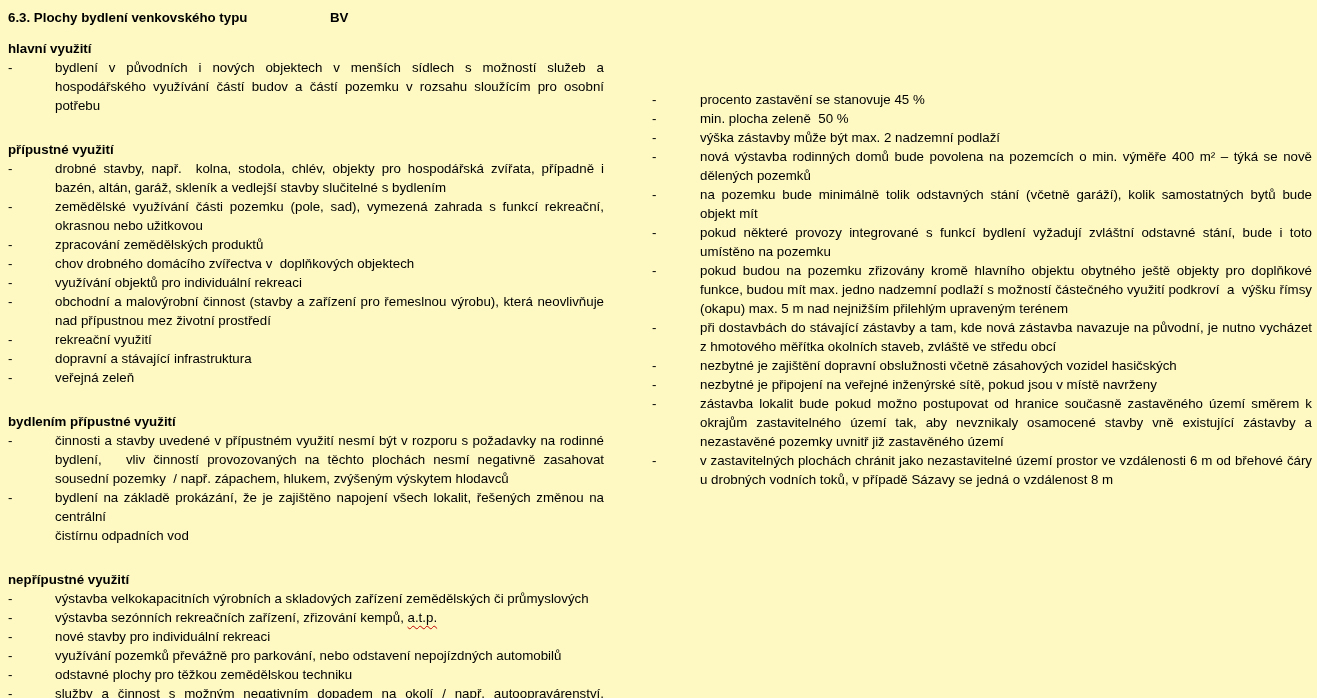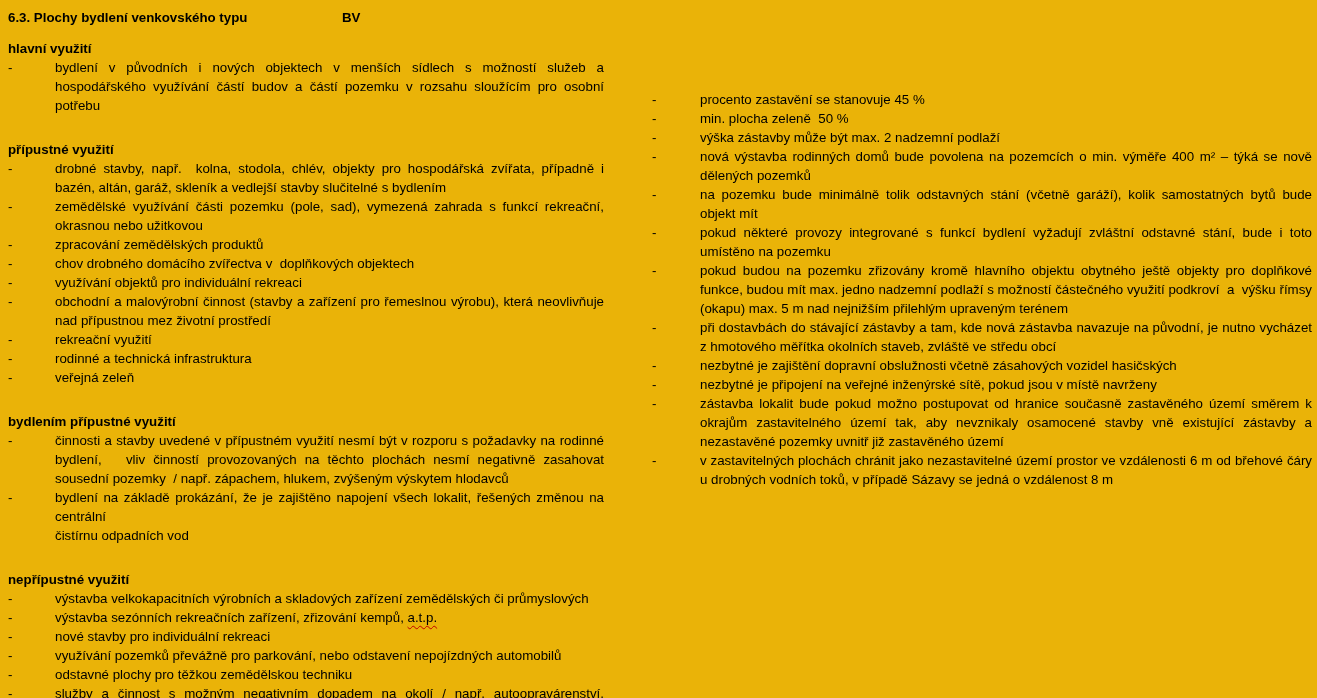--- a/index.html
+++ b/index.html
@@ -11,39 +11,39 @@
     width: 1317px;
     height: 698px;
     overflow: hidden;
     font-family: "Liberation Sans", "DejaVu Sans", sans-serif;
     color: #000000;
   }
   .page {
     position: relative;
     width: 1317px;
     height: 698px;
-    background: #eab308;
+    background: #fef9c3;
   }
   .col {
     position: absolute;
     font-size: 13.3px;
     line-height: 19px;
   }
   .col.left  { left: 8px;   top: 8px;  width: 596px; }
   .col.right { left: 652px; top: 90px; width: 660px; }
 
   .doc-title {
     position: relative;
     font-weight: bold;
     margin-bottom: 11px;
     white-space: nowrap;
   }
   .doc-title .t-code {
     position: absolute;
-    left: 334px;
+    left: 322px;
     top: 0;
   }
 
   .section { margin-top: 25px; }
   .section:first-child { margin-top: 12px; }
   .col.right .section { margin-top: 0; }
 
   .heading { font-weight: bold; }
 
   .item {
@@ -109,21 +109,21 @@
           <div class="item">
             <span class="dash">-</span>
             <span class="item-text">obchodní a malovýrobní činnost (stavby a zařízení pro řemeslnou výrobu), která neovlivňuje nad přípustnou mez životní prostředí</span>
           </div>
           <div class="item">
             <span class="dash">-</span>
             <span class="item-text">rekreační využití</span>
           </div>
           <div class="item">
             <span class="dash">-</span>
-            <span class="item-text">rodinné a technická infrastruktura</span>
+            <span class="item-text">dopravní a stávající infrastruktura</span>
           </div>
           <div class="item">
             <span class="dash">-</span>
             <span class="item-text">veřejná zeleň</span>
           </div>
         </div>
         <div class="section">
           <div class="heading">bydlením přípustné využití</div>
           <div class="item">
             <span class="dash">-</span>

